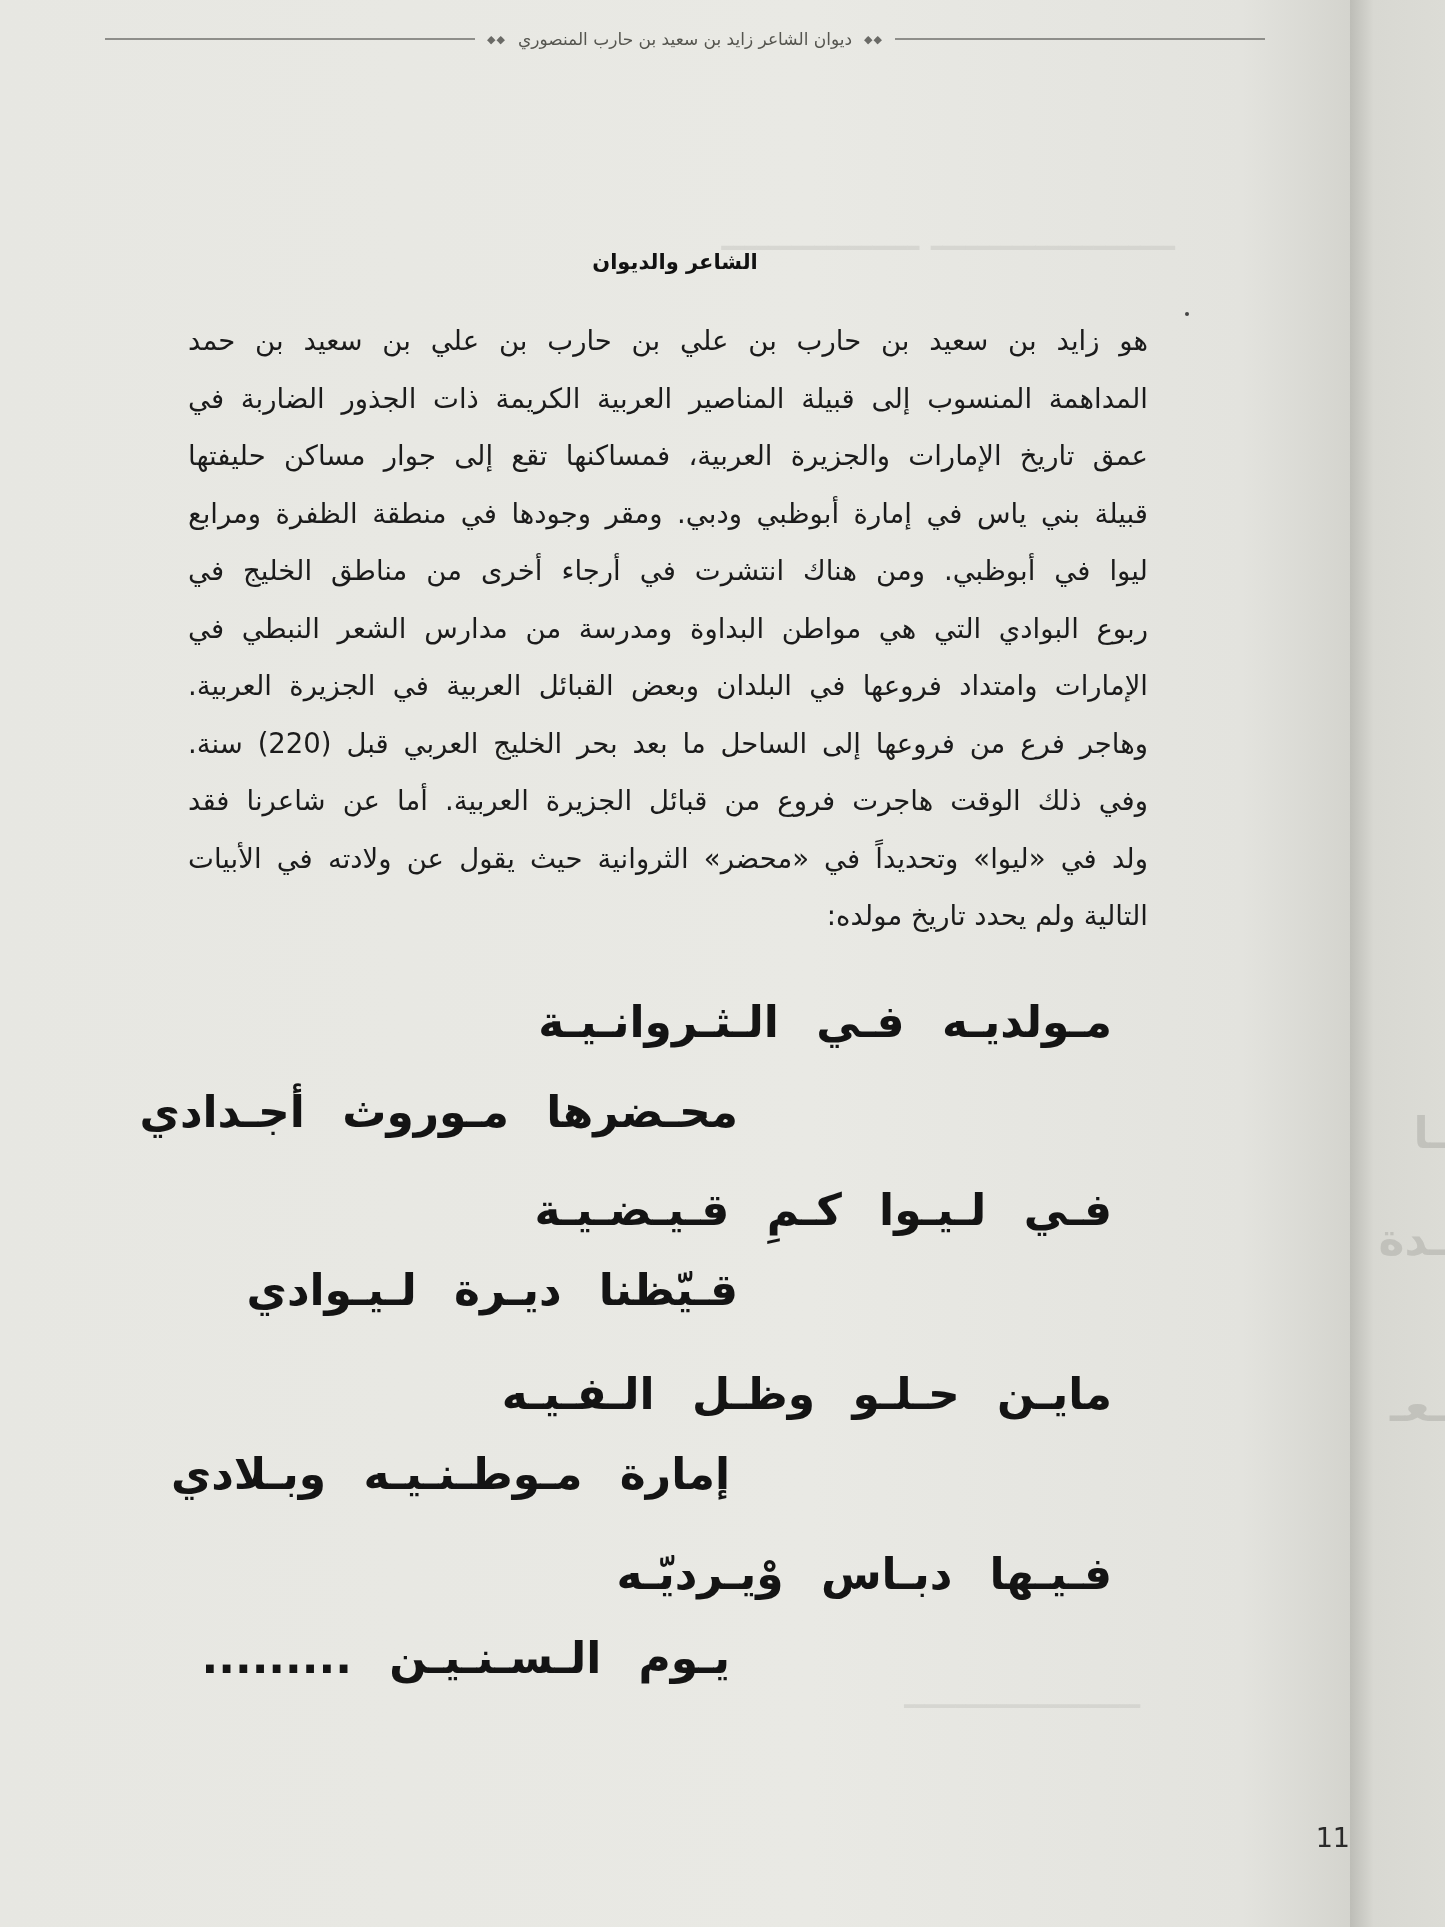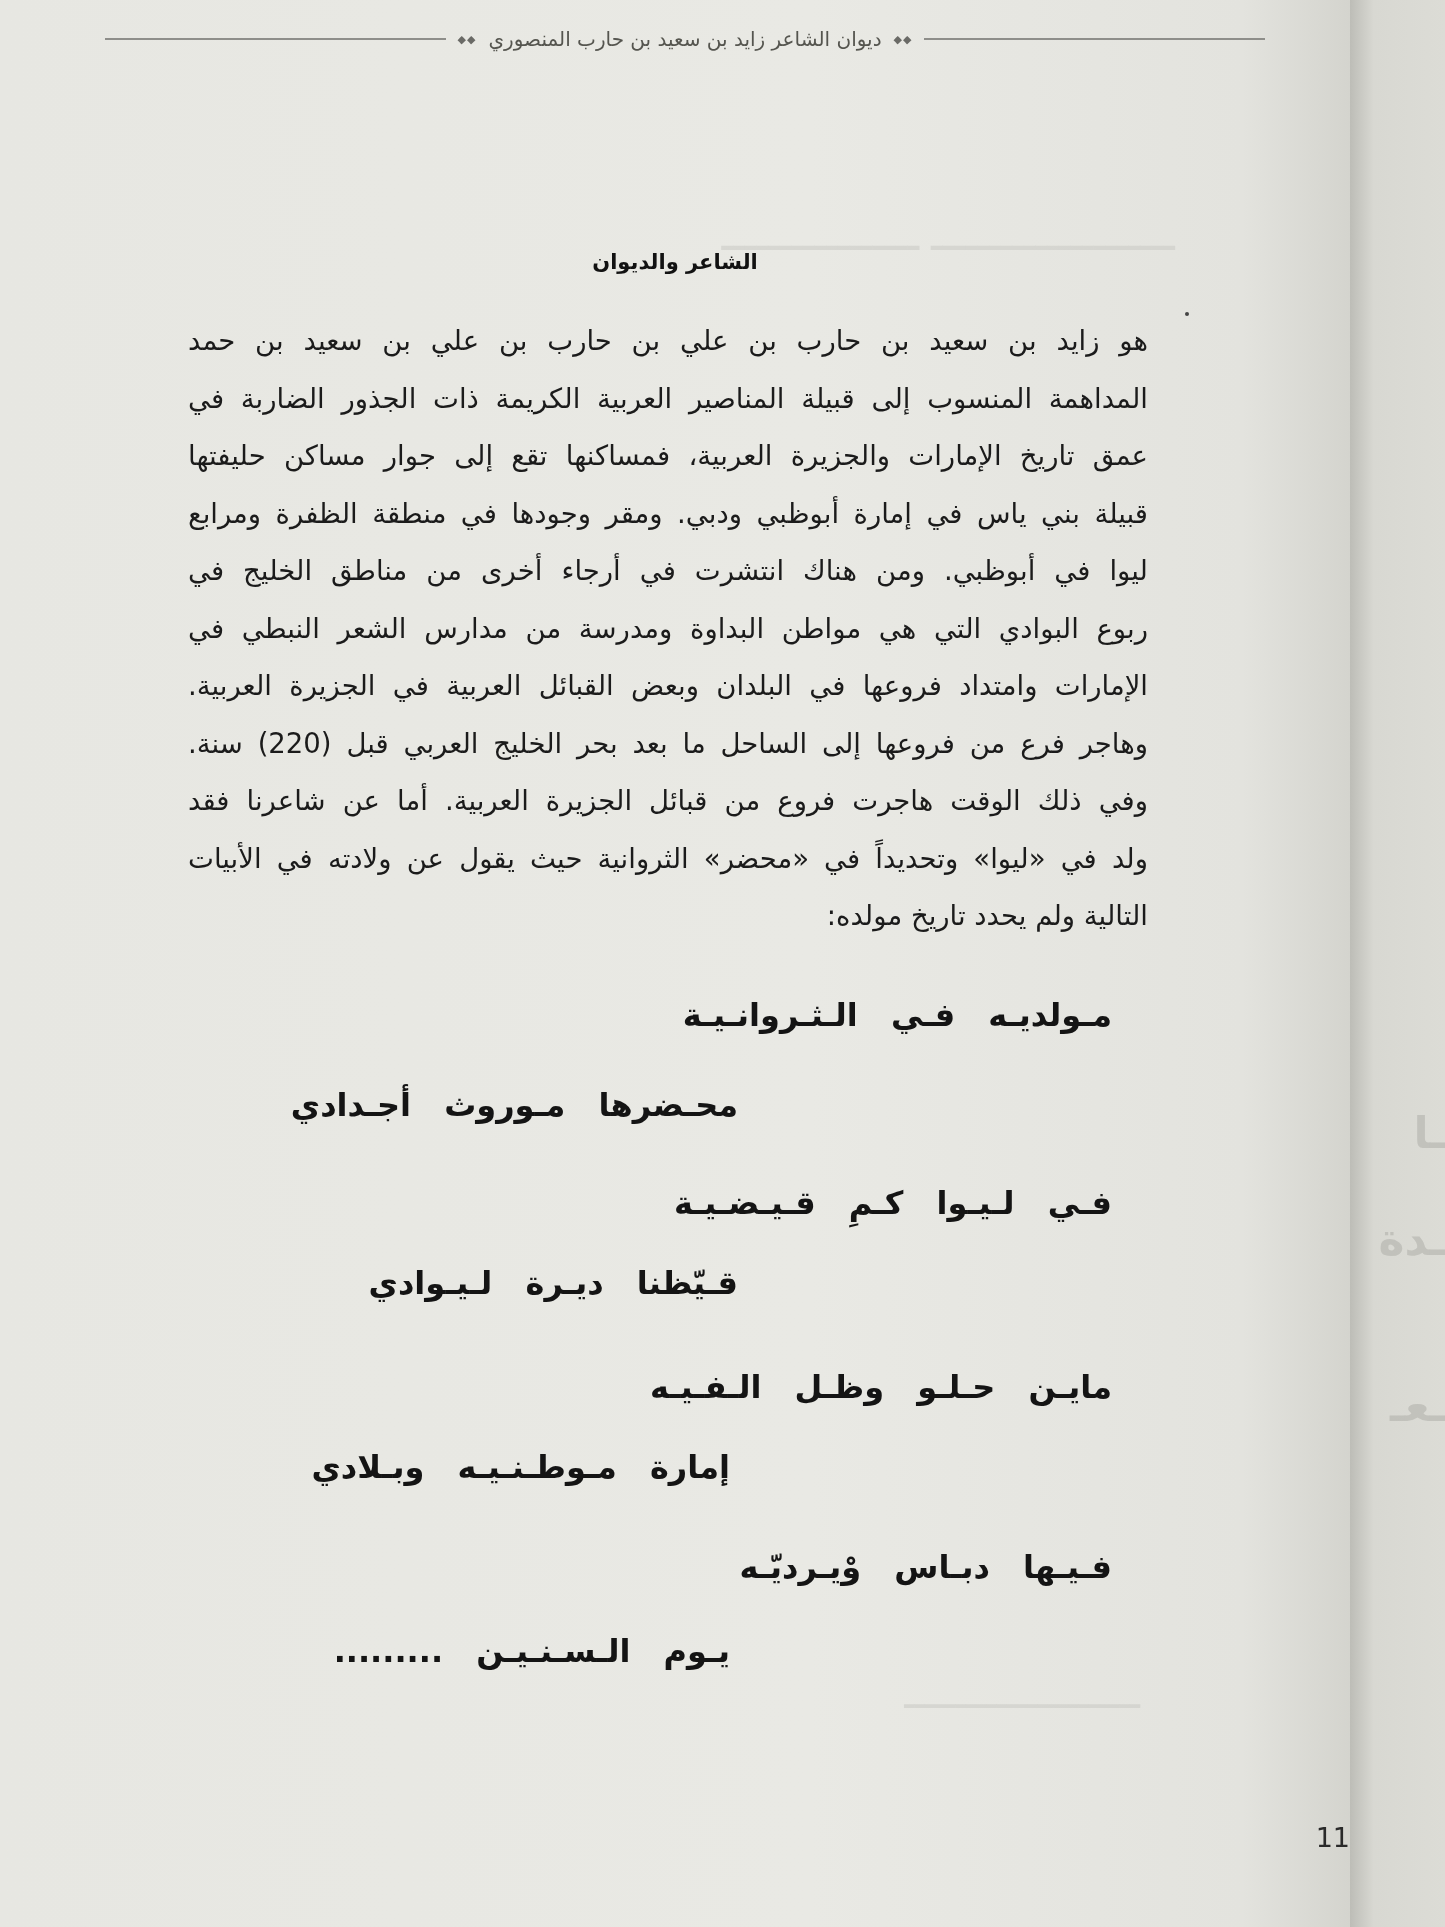--- a/index.html
+++ b/index.html
@@ -20,38 +20,38 @@
     .edge-ghost {
       position:absolute; right:0; font-size:44px; font-weight:bold; color:#b8b8b2;
       direction:rtl; white-space:nowrap; opacity:0.7;
     }
     .header {
       position:absolute; top:24px; left:105px; width:1160px; height:30px;
       display:flex; align-items:center; direction:rtl;
     }
     .header .rule { flex:1; height:2px; background:#8e8e8a; }
     .header .dots { color:#6a6a66; font-size:11px; letter-spacing:1px; margin:0 12px; }
-    .header .title { color:#55554f; font-size:20px; white-space:nowrap; }
+    .header .title { color:#55554f; font-size:17px; white-space:nowrap; }
     .dot-mark { position:absolute; left:1185px; top:312px; width:4px; height:4px; background:#444; border-radius:50%; }
     .heading {
       position:absolute; top:250px; left:0; width:1350px; text-align:center;
       font-family:"DejaVu Sans", sans-serif; font-weight:bold; font-size:21px; color:#121212;
       direction:rtl;
     }
     .prose {
       position:absolute; top:312px; left:188px; width:960px;
       direction:rtl; text-align:justify; text-align-last:right;
       font-family:"DejaVu Sans", sans-serif; font-size:27.5px; line-height:57.5px; color:#1b1b1b;
     }
     .prose .line { display:block; white-space:nowrap; text-align:justify; text-align-last:justify; }
     .prose .line.last { text-align-last:right; }
     .verses { position:absolute; left:0; top:0; width:1350px; height:1927px; direction:rtl; }
     .verse {
       position:absolute; font-family:"DejaVu Sans", sans-serif; font-weight:bold;
-      font-size:32px; color:#141414; white-space:nowrap; word-spacing:22px; letter-spacing:1px;
+      font-size:44px; color:#141414; white-space:nowrap; word-spacing:22px; letter-spacing:1px;
     }
     .verse.first { right:238px; }
     .verse.second { right:627px; }
     .page-number {
       position:absolute; top:1822px; left:0; width:1350px; text-align:right;
       font-size:27px; color:#2a2a2a;
     }
     .ghost {
       position:absolute; color:#c9c9c4; font-weight:bold; direction:rtl; white-space:nowrap;
       font-size:34px; opacity:0.55;

